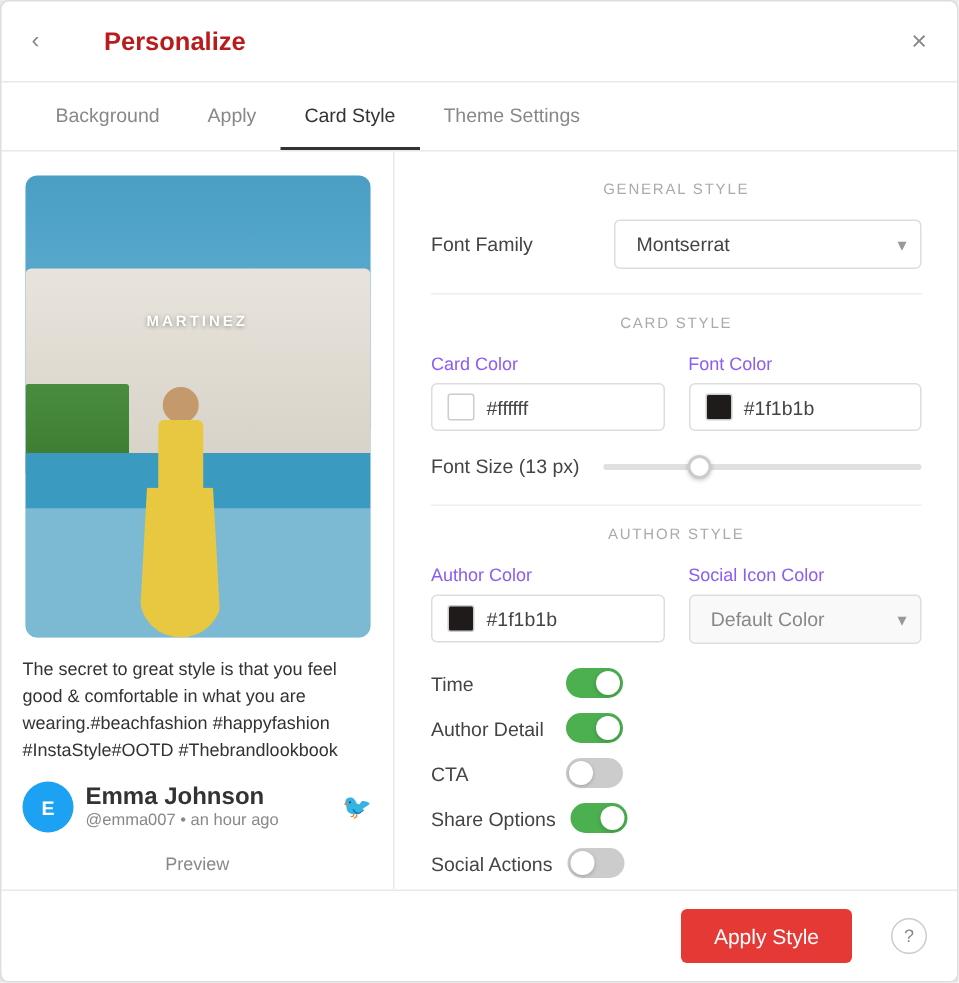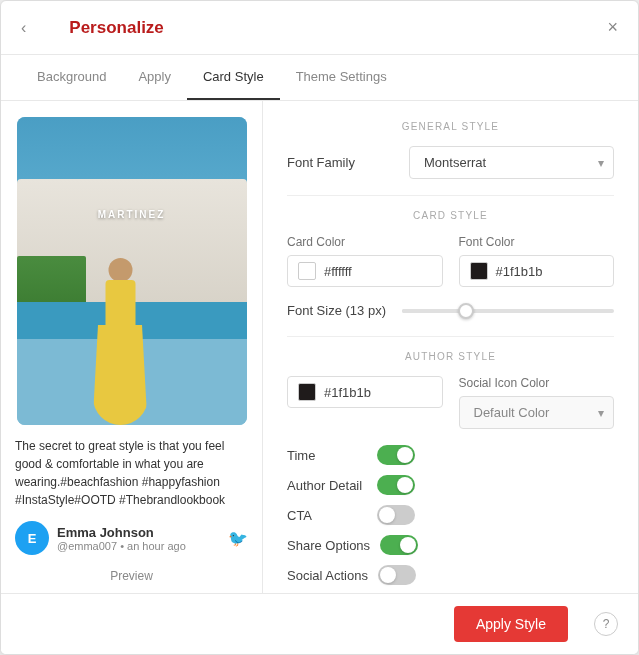--- a/index.html
+++ b/index.html
@@ -112,21 +112,21 @@
       justify-content: center;
       color: #fff;
       font-size: 13px;
       font-weight: 600;
       flex-shrink: 0;
     }
     .author-info {
       flex: 1;
     }
     .author-name {
-      font-size: 13px;
+      font-size: 16px;
       font-weight: 600;
       color: #333;
     }
     .author-handle {
       font-size: 11px;
       color: #888;
     }
     .twitter-icon {
       color: #1da1f2;
       font-size: 16px;
@@ -195,21 +195,21 @@
     .color-row {
       display: flex;
       gap: 16px;
       margin-bottom: 16px;
     }
     .color-field-group {
       flex: 1;
     }
     .color-field-label {
       font-size: 12px;
-      color: #737373;
+      color: #8b5cf6;
       margin-bottom: 6px;
     }
     .color-input-wrap {
       display: flex;
       align-items: center;
       border: 1px solid #ddd;
       border-radius: 4px;
       padding: 6px 10px;
       gap: 8px;
     }
@@ -532,20 +532,21 @@
           <div class="slider-fill"></div>
           <div class="slider-thumb"></div>
         </div>
       </div>
 
       <hr class="section-divider">
 
       <div class="section-label">AUTHOR STYLE</div>
       <div class="color-row">
         <div class="color-field-group">
+          <div class="color-field-label">Author Color</div>
           <div class="color-input-wrap">
             <div class="color-swatch" style="background:#1f1b1b;"></div>
             <span class="color-value">#1f1b1b</span>
           </div>
         </div>
         <div class="color-field-group">
           <div class="color-field-label">Social Icon Color</div>
           <div class="select-wrapper">
             <select class="select-field" style="background:#f9f9f9; color:#888;">
               <option>Default Color</option>

